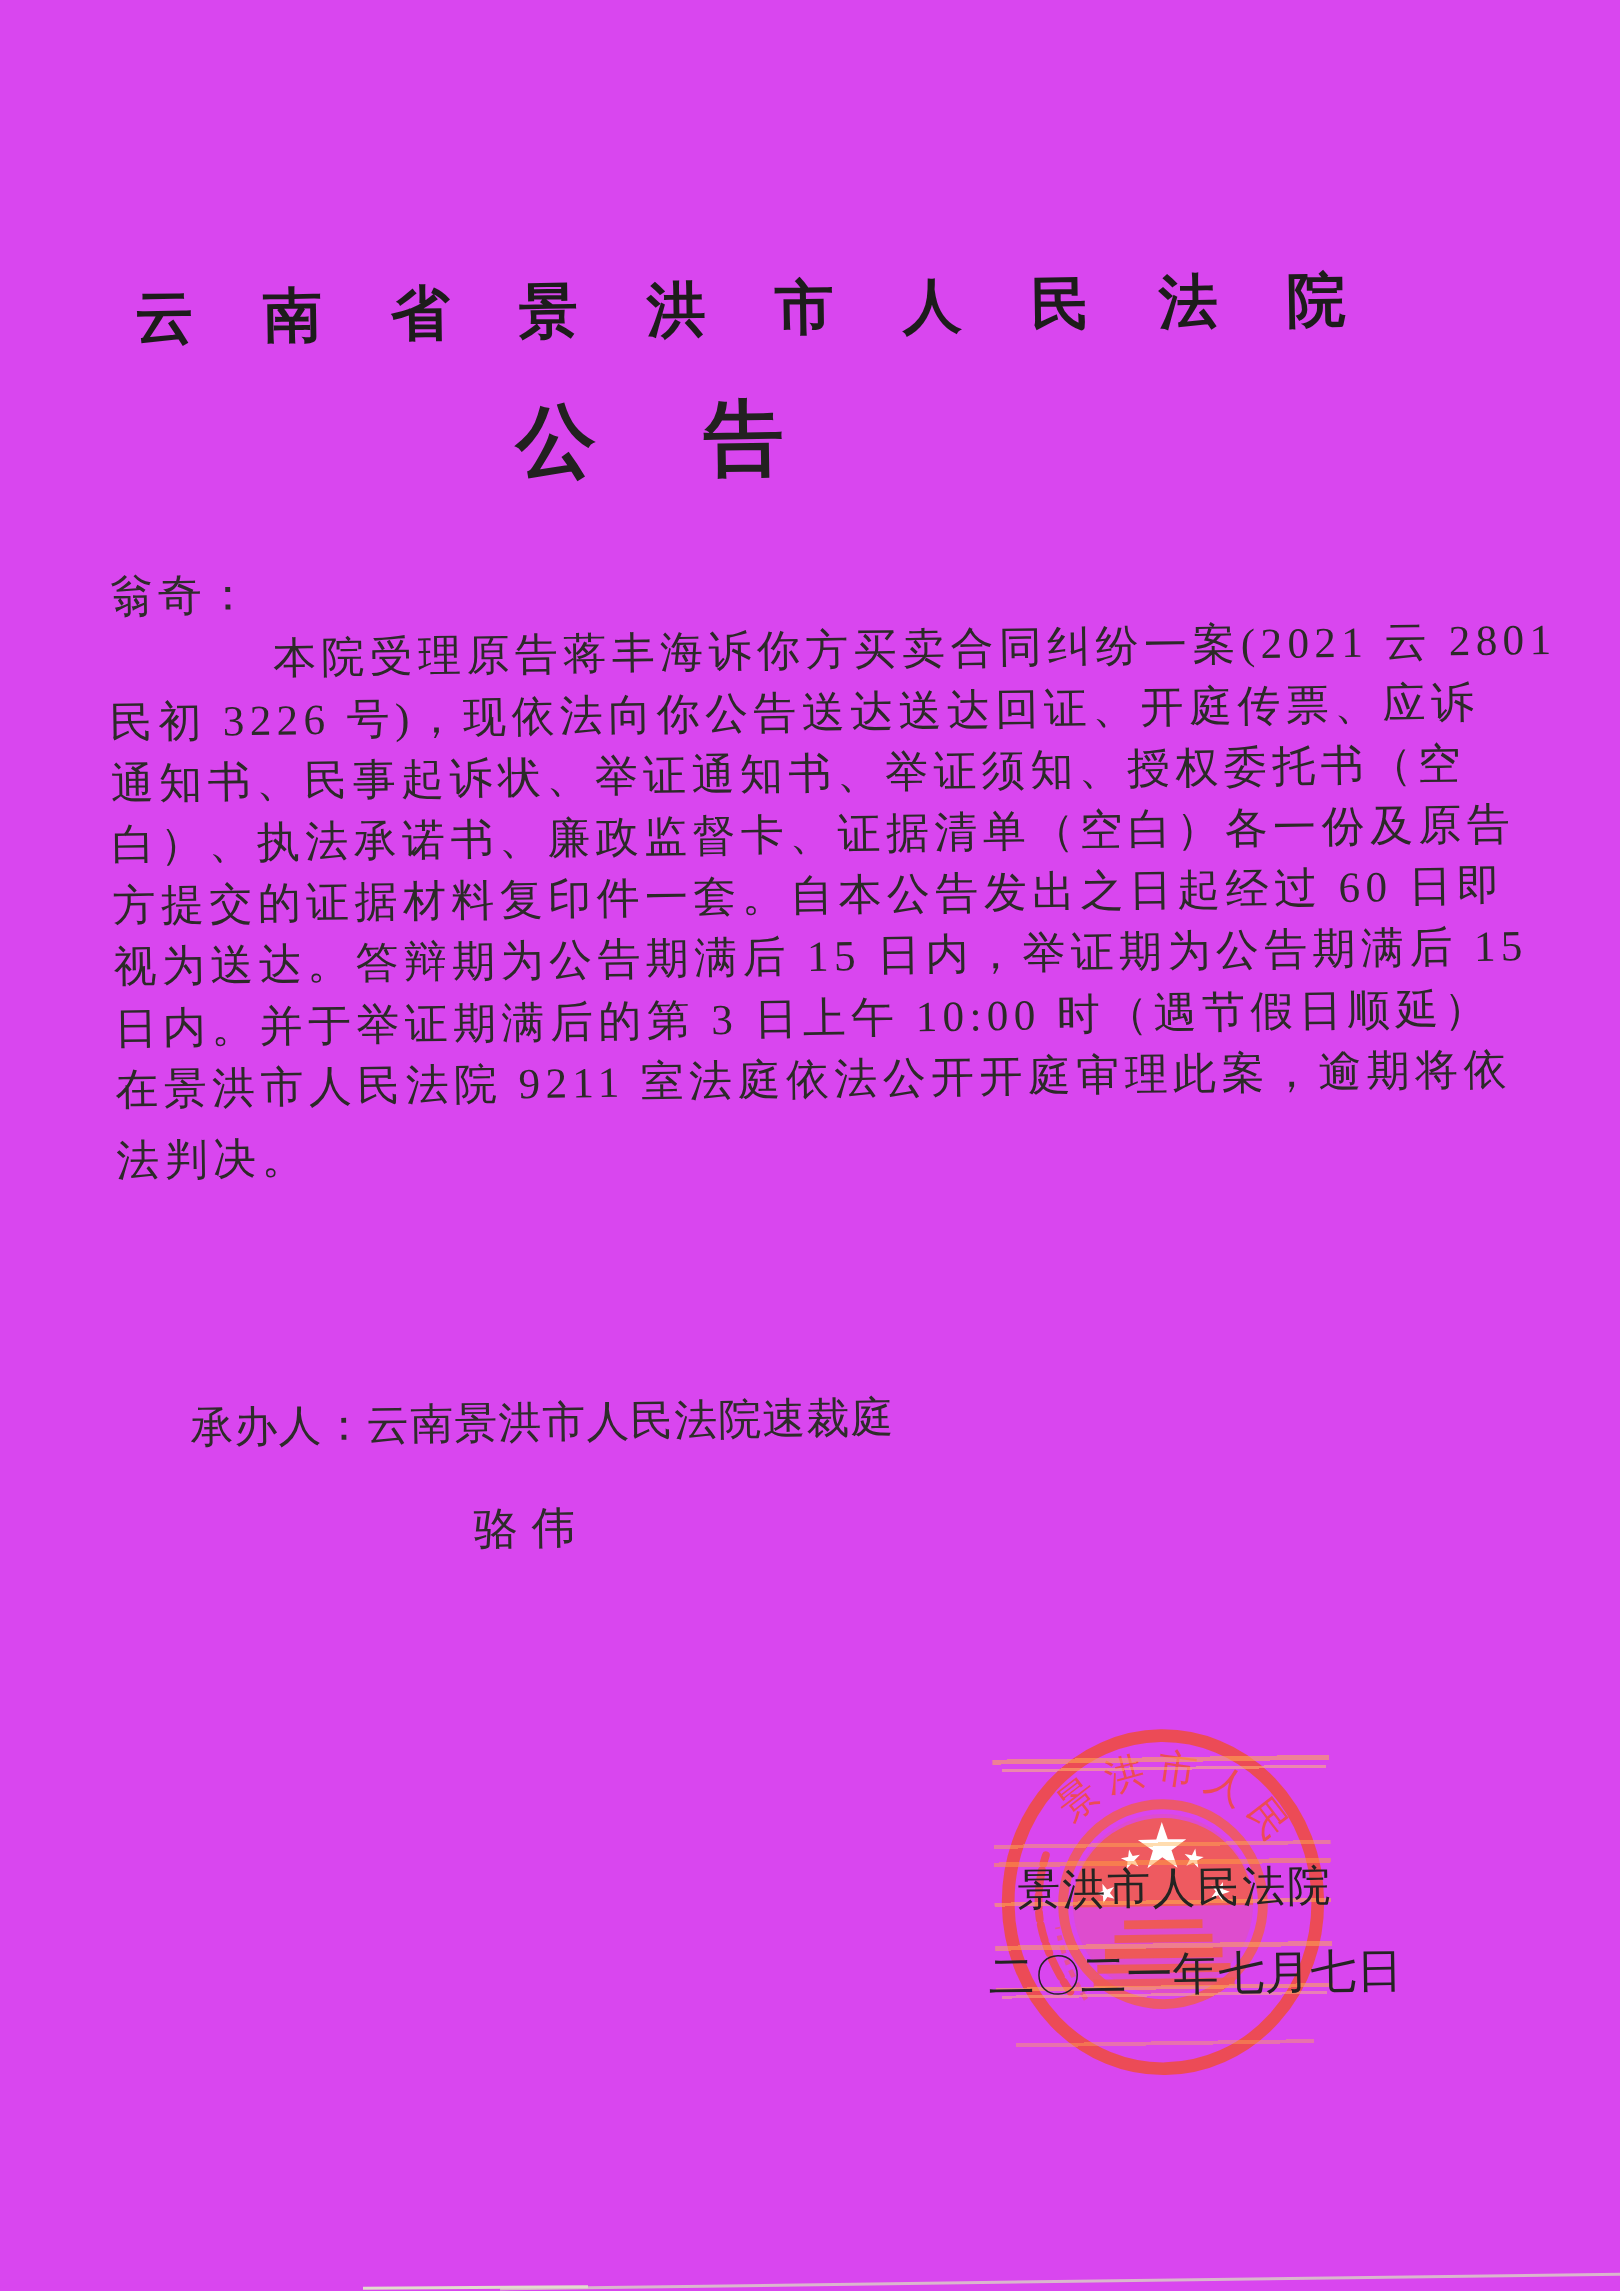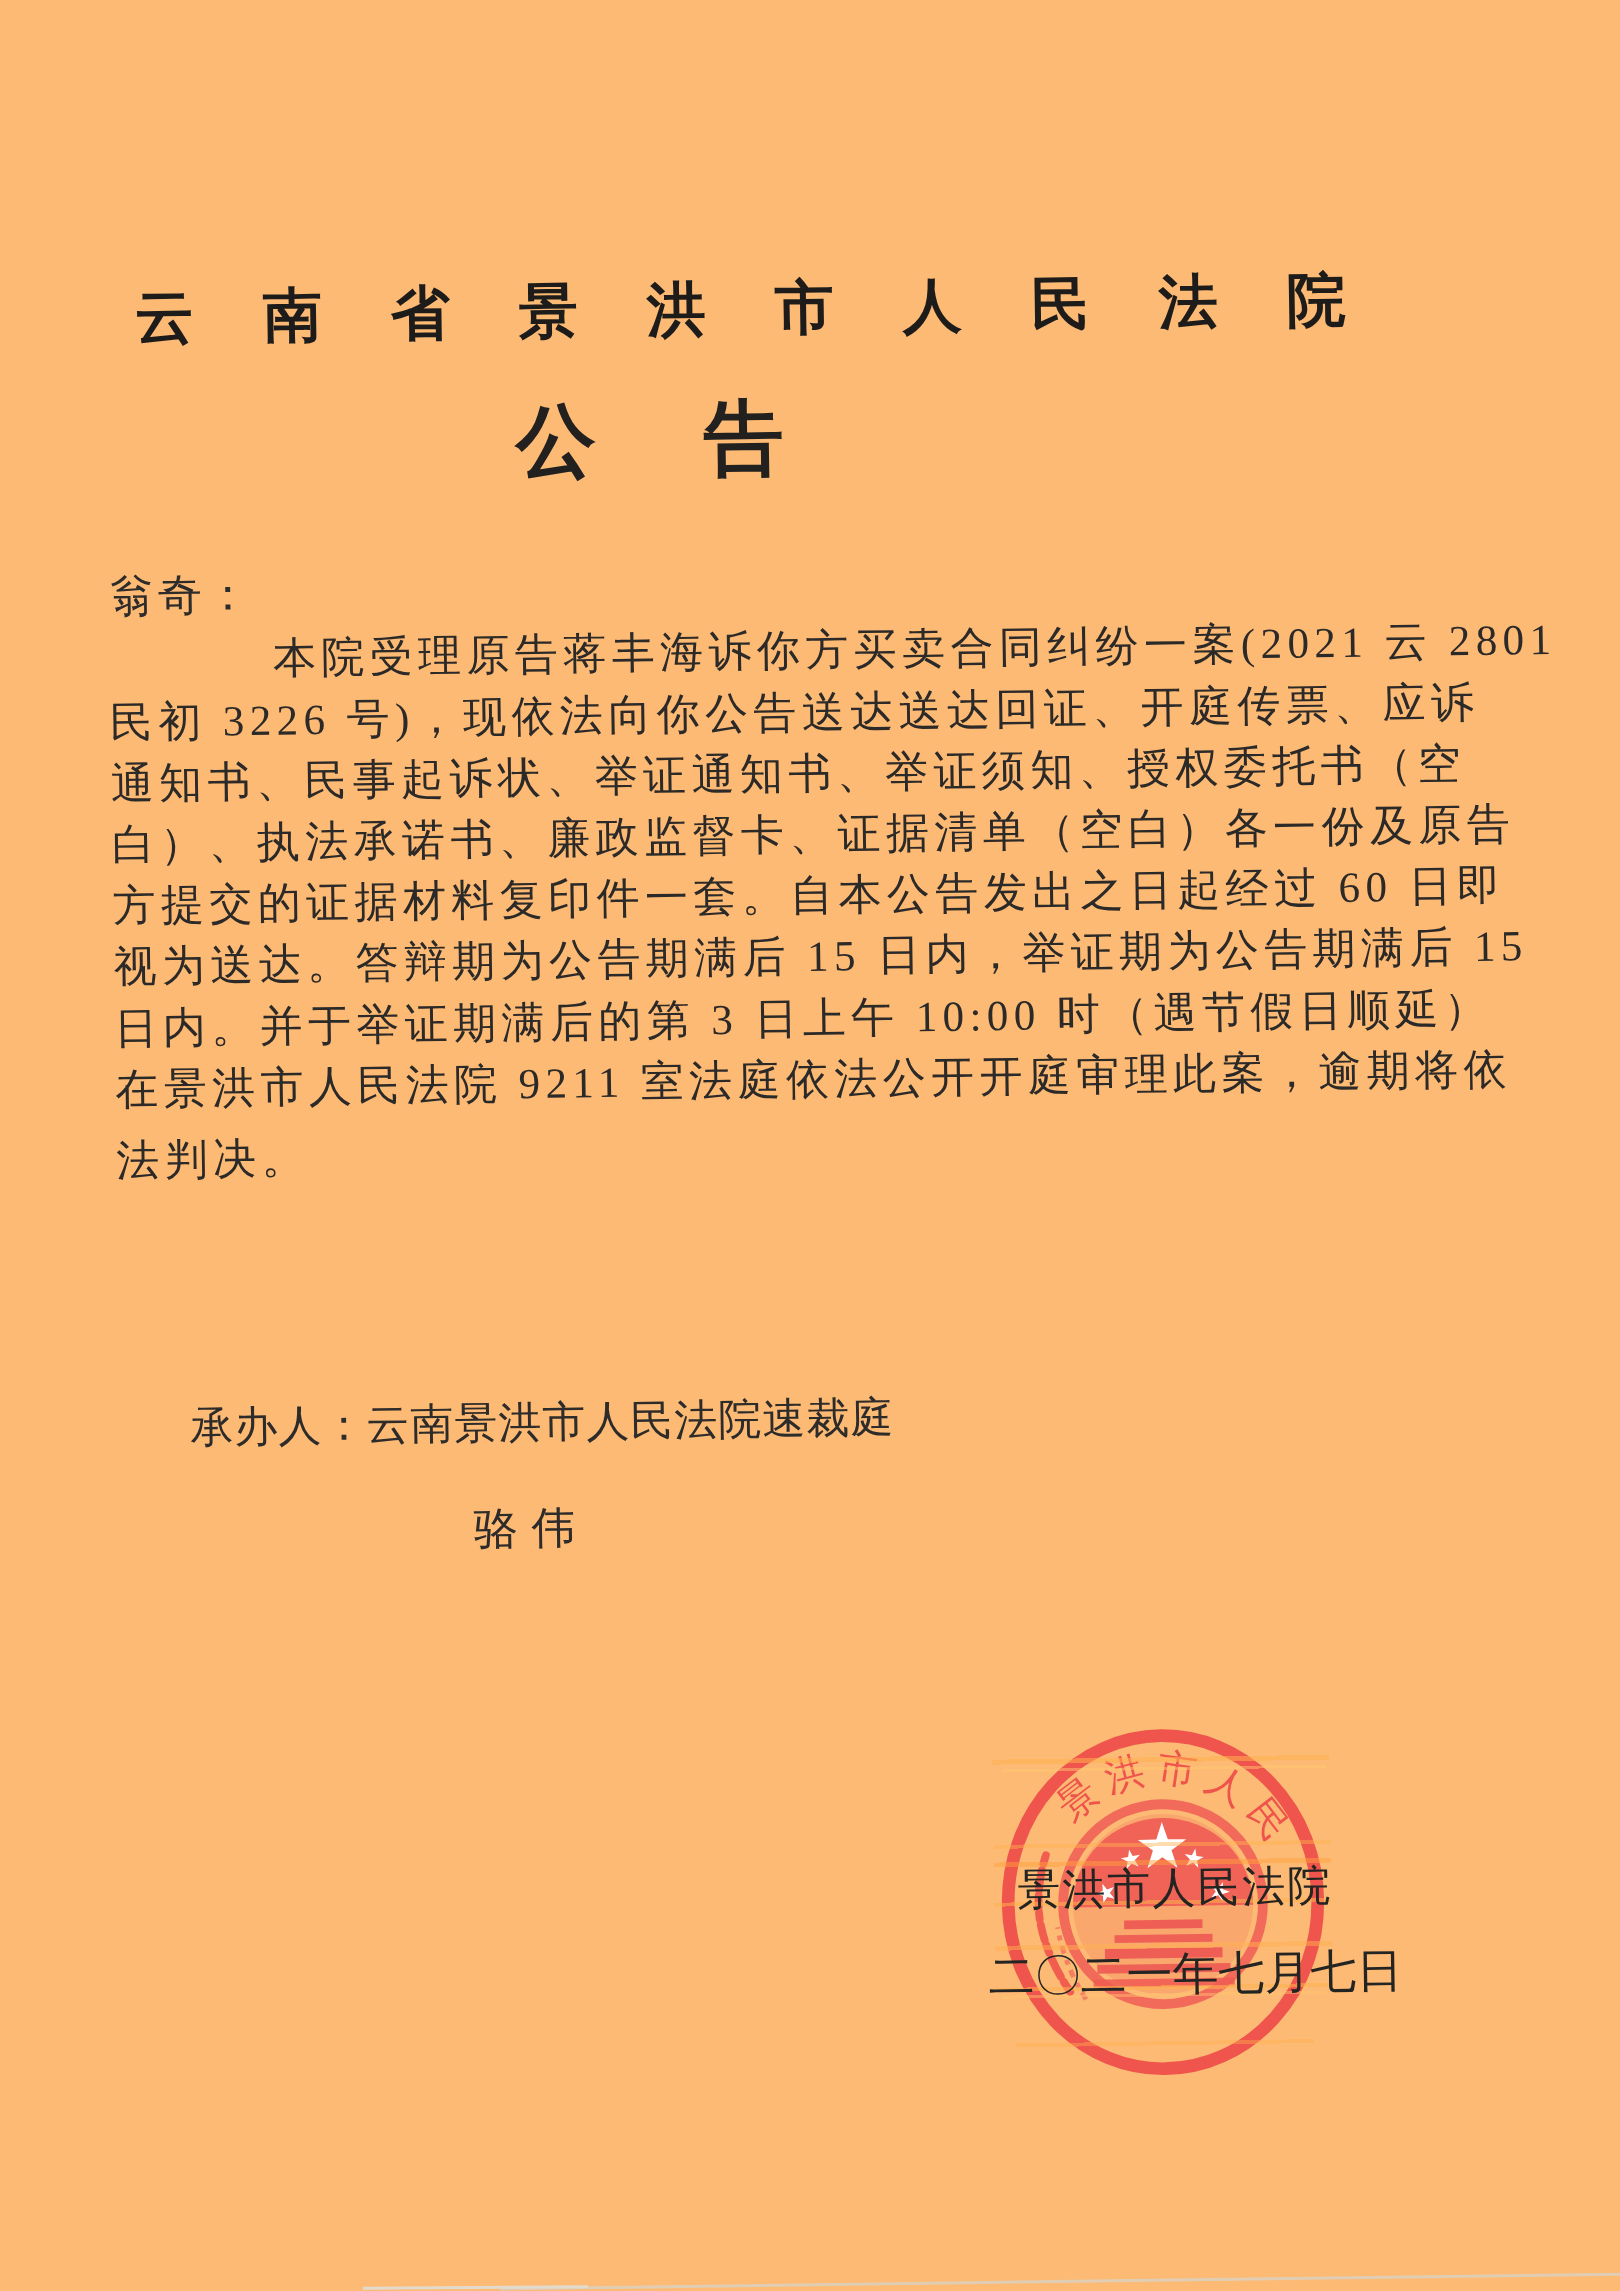--- a/index.html
+++ b/index.html
@@ -1,20 +1,20 @@
 <!DOCTYPE html>
 <html><head>
 <meta charset="utf-8">
 <style>
   html,body{margin:0;padding:0;background:#e9e9e9;}
   .page{
     position:relative;
     width:1620px;height:2292px;
     margin:0 auto;
-    background:#fdba74;
+    background:#d946ef;
     overflow:hidden;
     font-family:"Liberation Serif","DejaVu Serif",serif;
     color:#2e2c2a;
   }
   .tilt{
     position:absolute;inset:0;
     transform:rotate(-0.85deg);
     transform-origin:59px 1137px;
   }
   .court-title{

